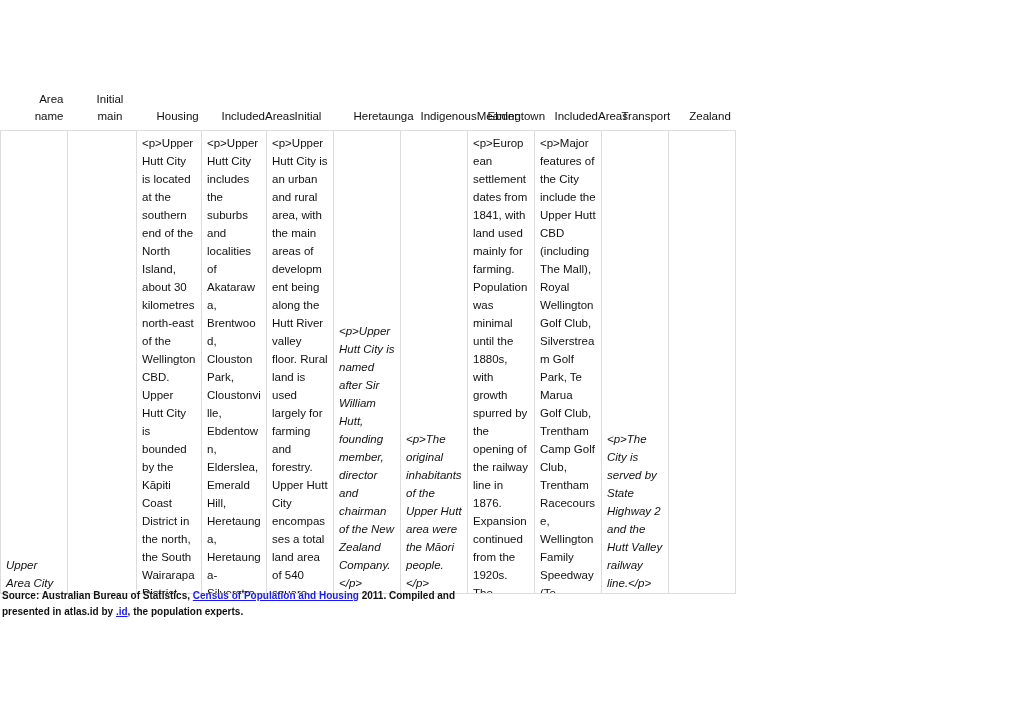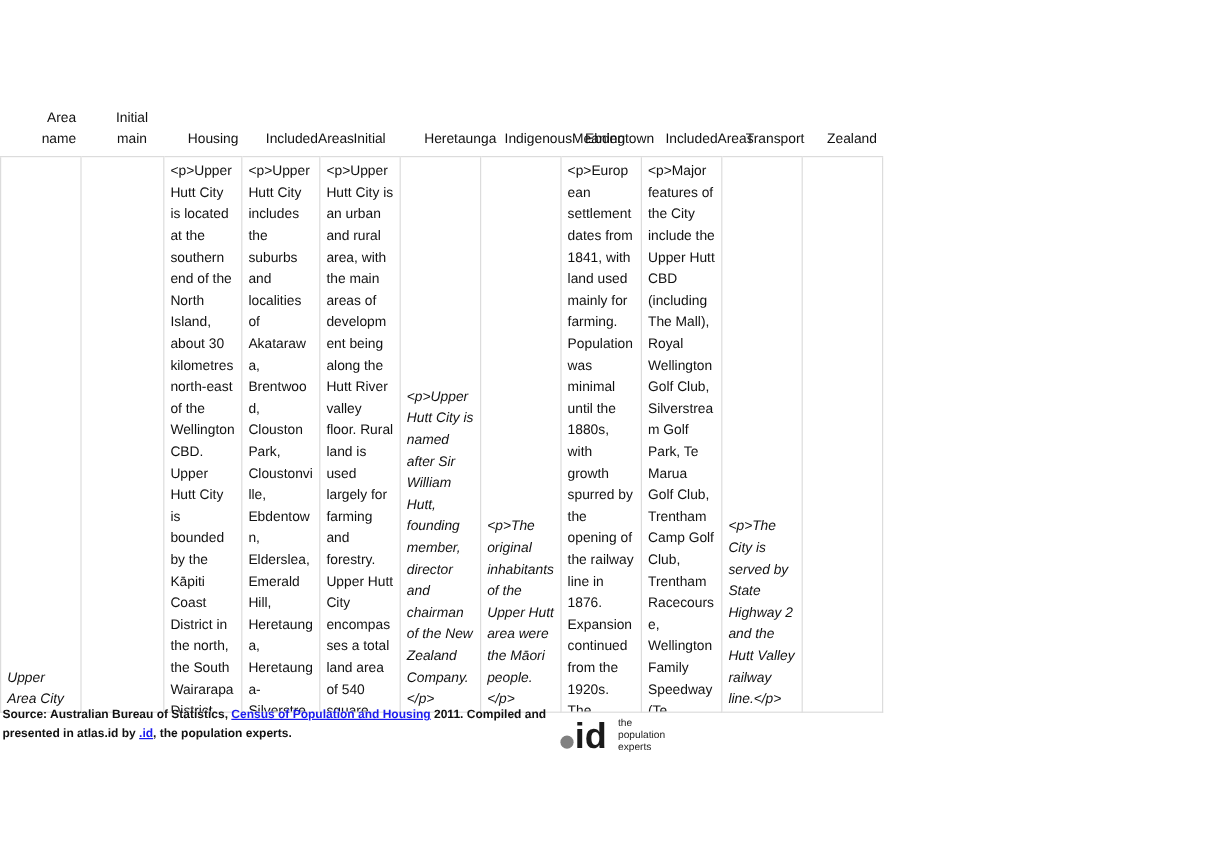--- a/index.html
+++ b/index.html
@@ -208,23 +208,14 @@
           </td>
         </tr>
       </tbody>
     </table>
   </div>
 
   <div class="footer">
     <div class="source-text"><span>Source: Australian Bureau of Statistics, </span><a href="#">Census of Population and Housing</a><span> 2011. Compiled and presented in atlas.id by </span><a href="#">.id</a><span>, the population experts.</span></div>
   </div>
 
-  <div class="id-logo">
-    <svg class="logo-svg" width="92" height="36" viewBox="0 0 92 36">
-      <circle cx="6.5" cy="26.5" r="5.5" fill="#808080"></circle>
-      <text x="13" y="31" font-family="'Liberation Sans', sans-serif" font-size="30" font-weight="bold" fill="#1a1a1a">id</text>
-      <text x="49" y="13" font-family="'Liberation Sans', sans-serif" font-size="8.5" fill="#1a1a1a">the</text>
-      <text x="49" y="23" font-family="'Liberation Sans', sans-serif" font-size="8.5" fill="#1a1a1a">population</text>
-      <text x="49" y="33" font-family="'Liberation Sans', sans-serif" font-size="8.5" fill="#1a1a1a">experts</text>
-    </svg>
-  </div>
 
 </div>
 
 </body></html>

